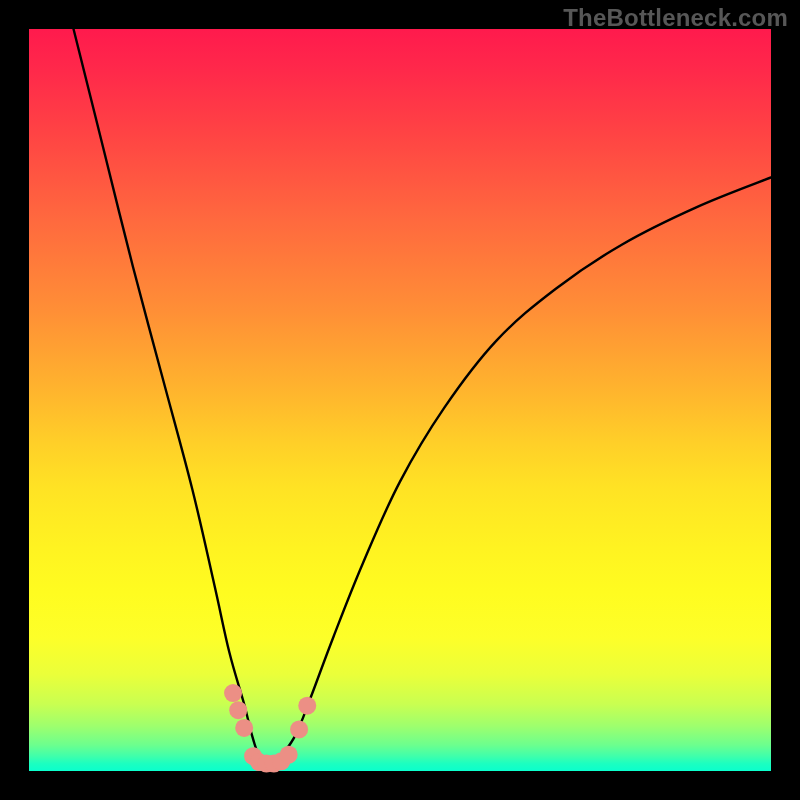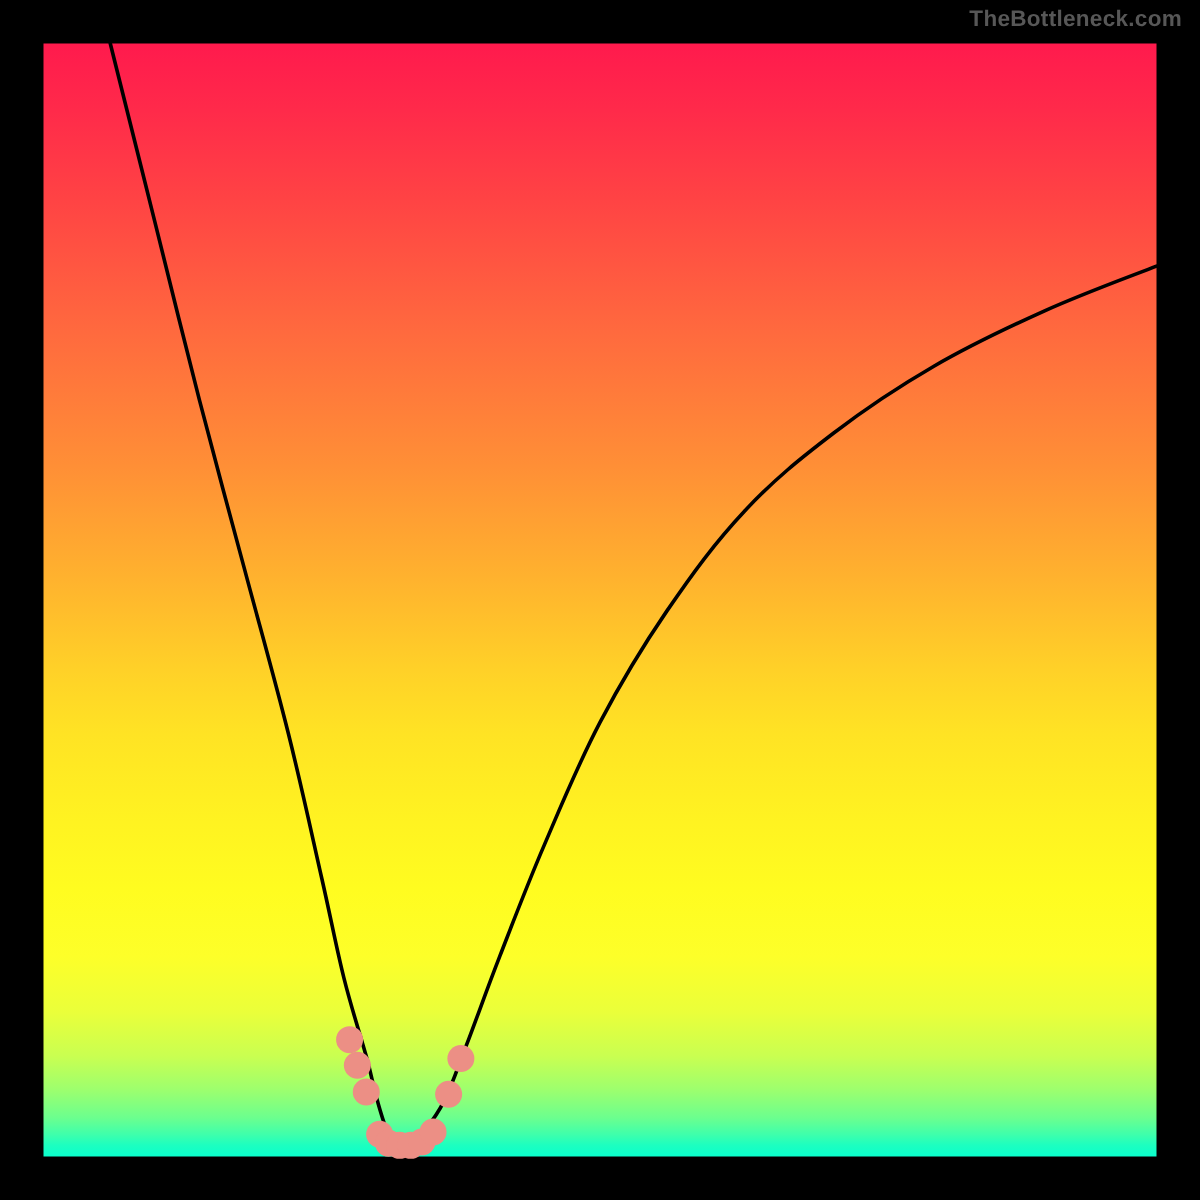--- a/index.html
+++ b/index.html
@@ -45,21 +45,21 @@
       #3fffab 98%,
       #1cffc0 99%,
       #0affcd 100%
     );
   }
   .attribution {
     position: absolute;
     top: 4px;
     right: 12px;
     color: #575757;
-    font-size: 15px;
+    font-size: 24px;
     font-weight: 600;
     letter-spacing: 0.2px;
   }
   svg.curve {
     position: absolute;
     left: 0;
     top: 0;
     width: 742px;
     height: 742px;
     overflow: visible;

